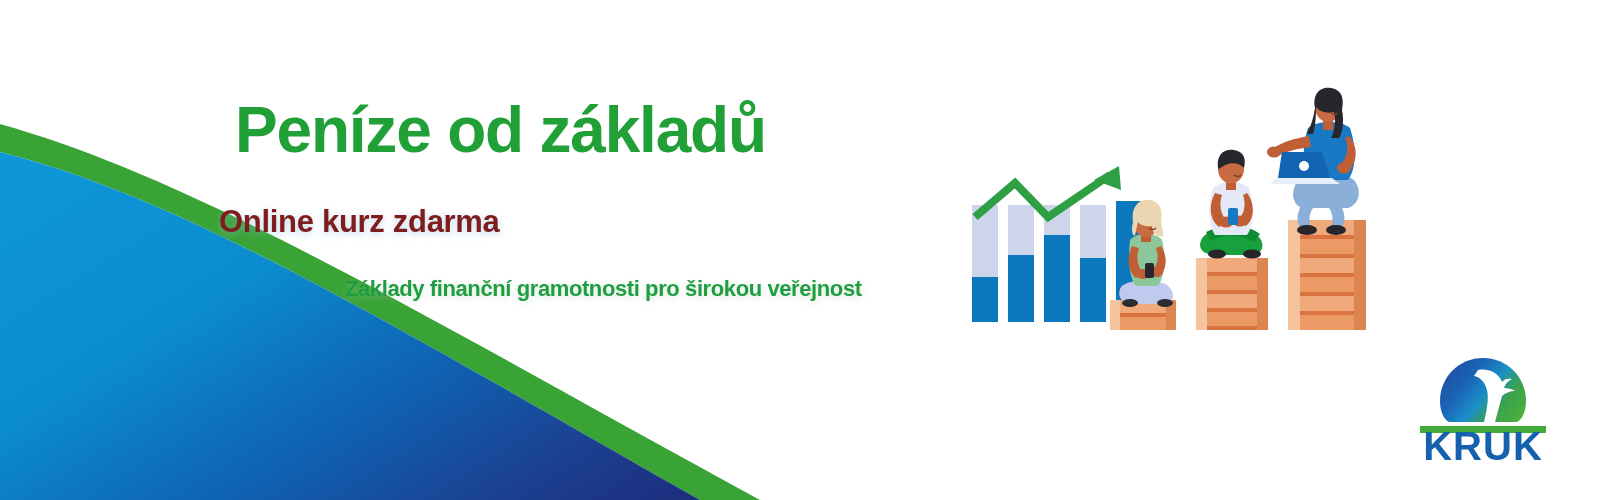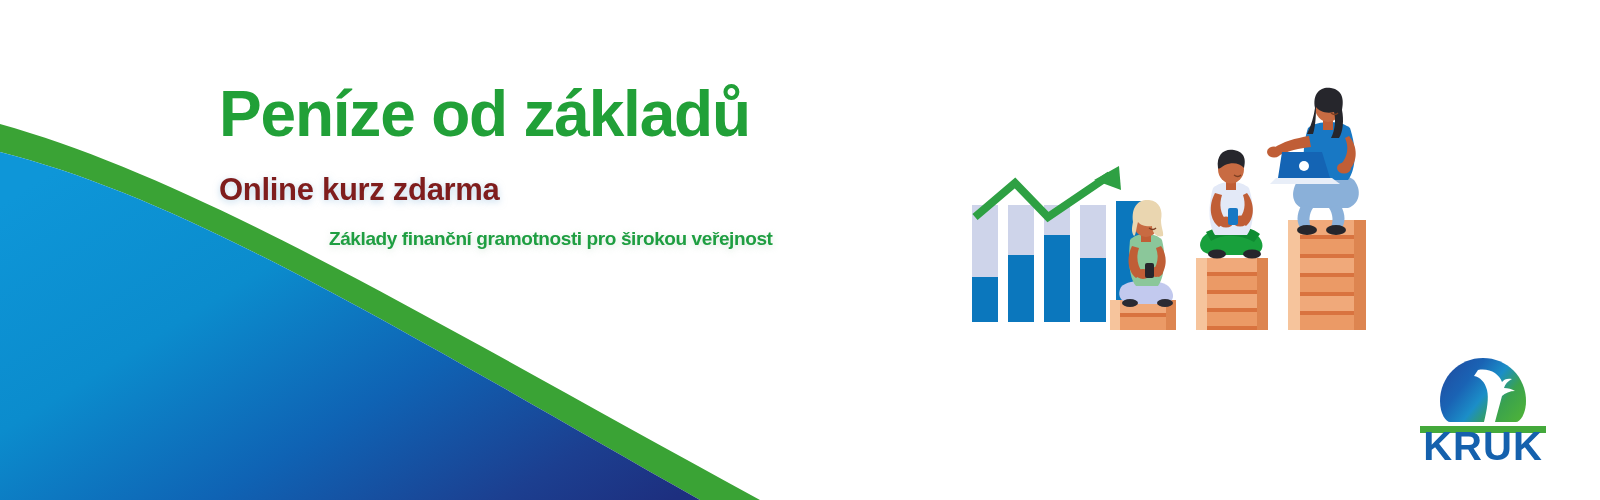--- a/index.html
+++ b/index.html
@@ -32,41 +32,41 @@
     top: 82px;
     width: 720px;
   }
   .headline {
     font-family: "Liberation Sans", sans-serif;
     font-size: 64px;
     font-weight: bold;
     color: #21a038;
     letter-spacing: -1.2px;
     line-height: 1.0;
-    margin: 0;
+    margin: 16px;
     white-space: nowrap;
   }
   .subhead {
     font-family: "Liberation Sans", sans-serif;
     font-size: 31px;
     font-weight: bold;
     color: #7f1d1d;
     letter-spacing: -0.3px;
     margin: 0;
     padding-top: 26px;
     text-shadow: 0 2px 7px rgba(140,185,220,0.55);
     white-space: nowrap;
   }
   .tagline {
     font-family: "Liberation Sans", sans-serif;
-    font-size: 19px;
+    font-size: 22px;
     font-weight: bold;
     color: #1e9e41;
     letter-spacing: -0.4px;
-    margin: 0;
+    margin: 16px;
     padding-top: 20px;
     padding-left: 110px;
     text-shadow: 0 2px 7px rgba(170,205,175,0.45);
     white-space: nowrap;
   }
 
   
   .illustration {
     position: absolute;
     left: 930px;

